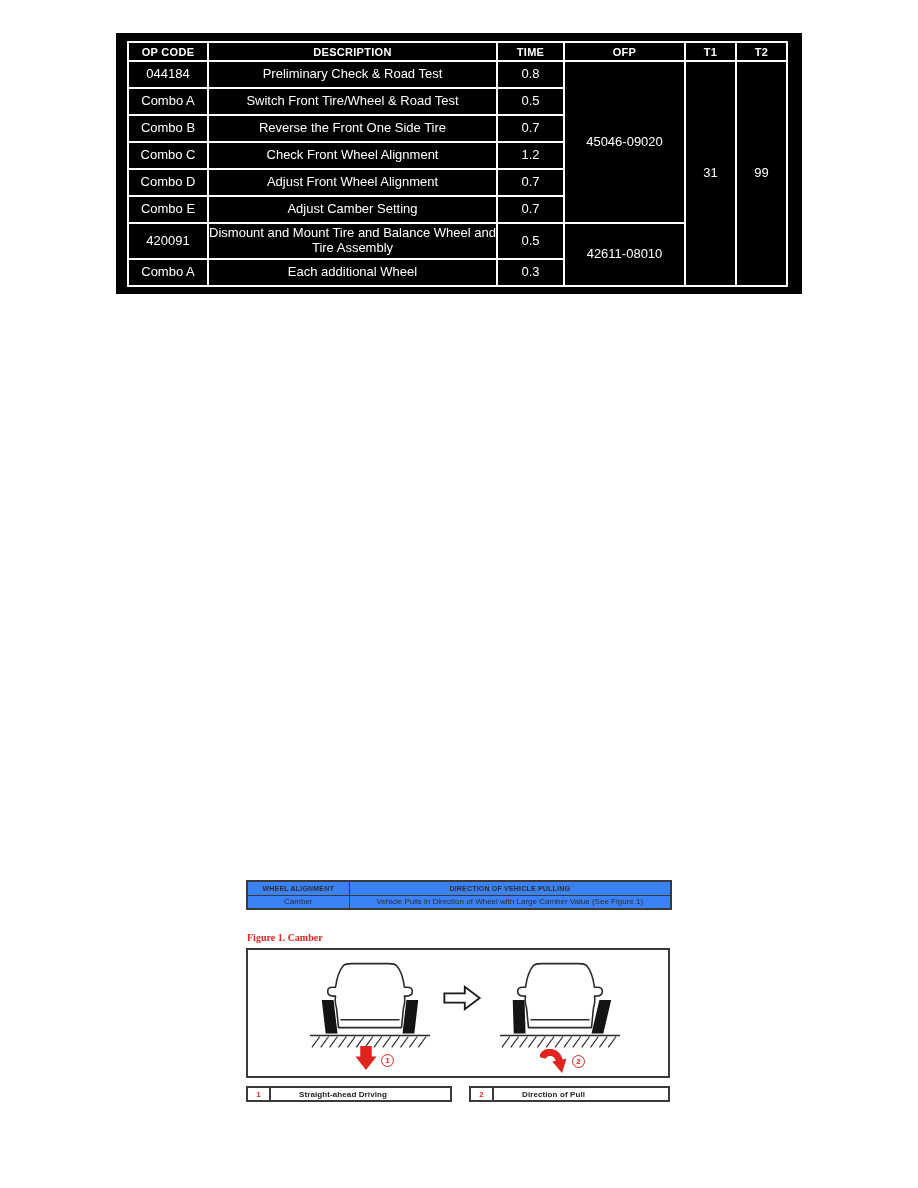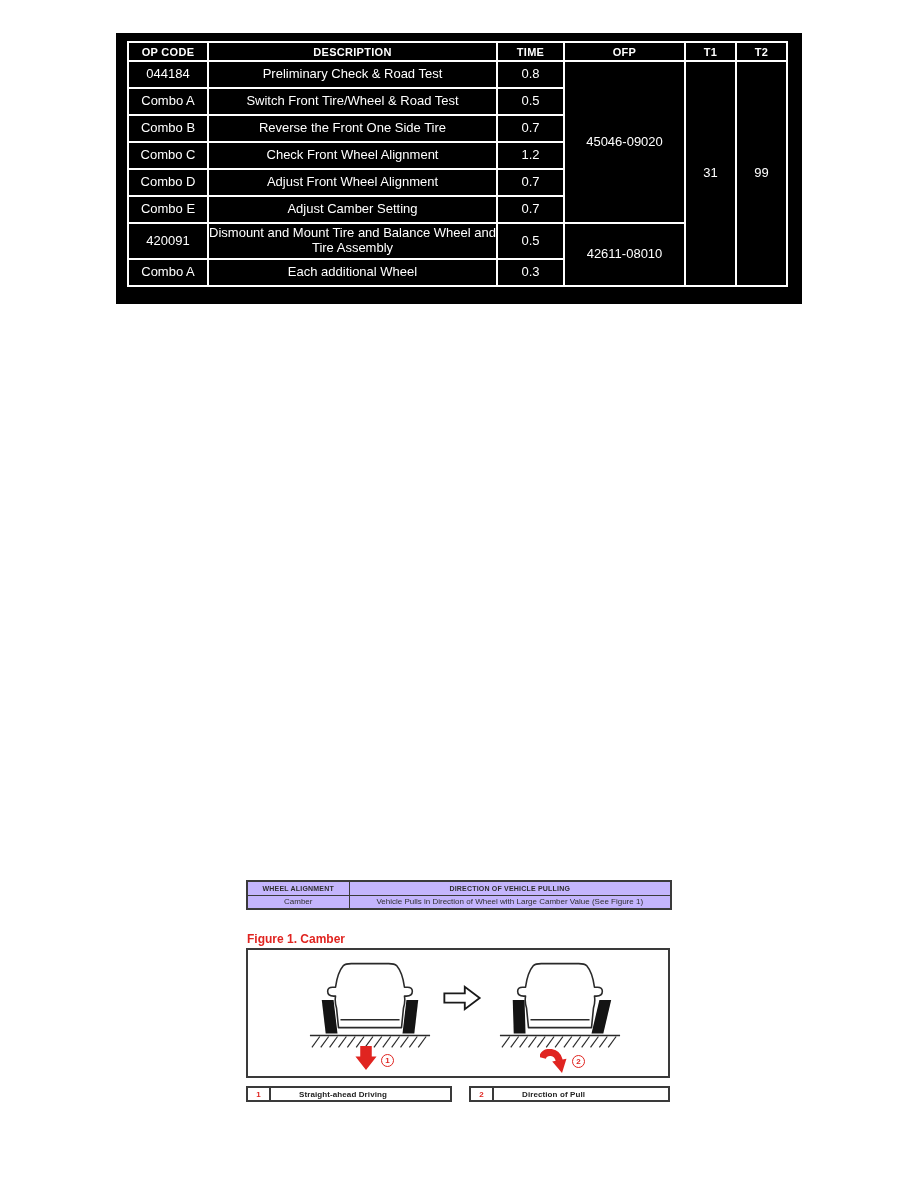--- a/index.html
+++ b/index.html
@@ -9,21 +9,21 @@
     background:#ffffff;
     font-family:"Liberation Sans", sans-serif;
     overflow:hidden;
   }
 
   
   .op-panel {
     position:absolute; left:116px; top:33px;
     width:686px; min-height:238px;
     background:#000;
-    padding:8px 16px 17px 11px;
+    padding:8px 16px 7px 11px;
   }
   table.op {
     border-collapse:collapse;
     table-layout:fixed;
     width:659px;
     background:#000;
   }
   table.op th, table.op td {
     border:2px solid #fff;
     color:#fff;
@@ -38,35 +38,35 @@
   table.op tr.tall td { height:36px; }
   table.op td.ofp, table.op td.tcol { font-size:13px; }
 
   
   table.align {
     position:absolute; left:246px; top:880px;
     width:424px;
     border-collapse:collapse;
     table-layout:fixed;
     border:2px solid #3a3a3a;
-    background:#c4b5fd;
+    background:#3b82f6;
   }
   table.align th, table.align td {
     border:1px solid #3a3a3a;
     color:#2e2e2e;
     text-align:center;
     vertical-align:middle;
   }
   table.align th { font-size:7px; font-weight:bold; height:14px; letter-spacing:.2px; }
   table.align td { font-size:8px; height:14px; }
 
   
   .fig-caption {
     position:absolute; left:247px; top:932px;
-    font-size:12px; font-weight:bold; color:#e02420;
+    font-size:10px; font-weight:bold; color:#e02420;font-family:Liberation Serif, serif;
   }
   .fig-box {
     position:absolute; left:246px; top:948px;
     width:424px; height:130px;
     border:2px solid #3a3a3a;
     background:#fff;
   }
   .fig-box svg { position:absolute; }
   .car-left  { left:58px;  top:8px; width:128px; height:92px; }
   .car-right { left:248px; top:8px; width:128px; height:92px; }

